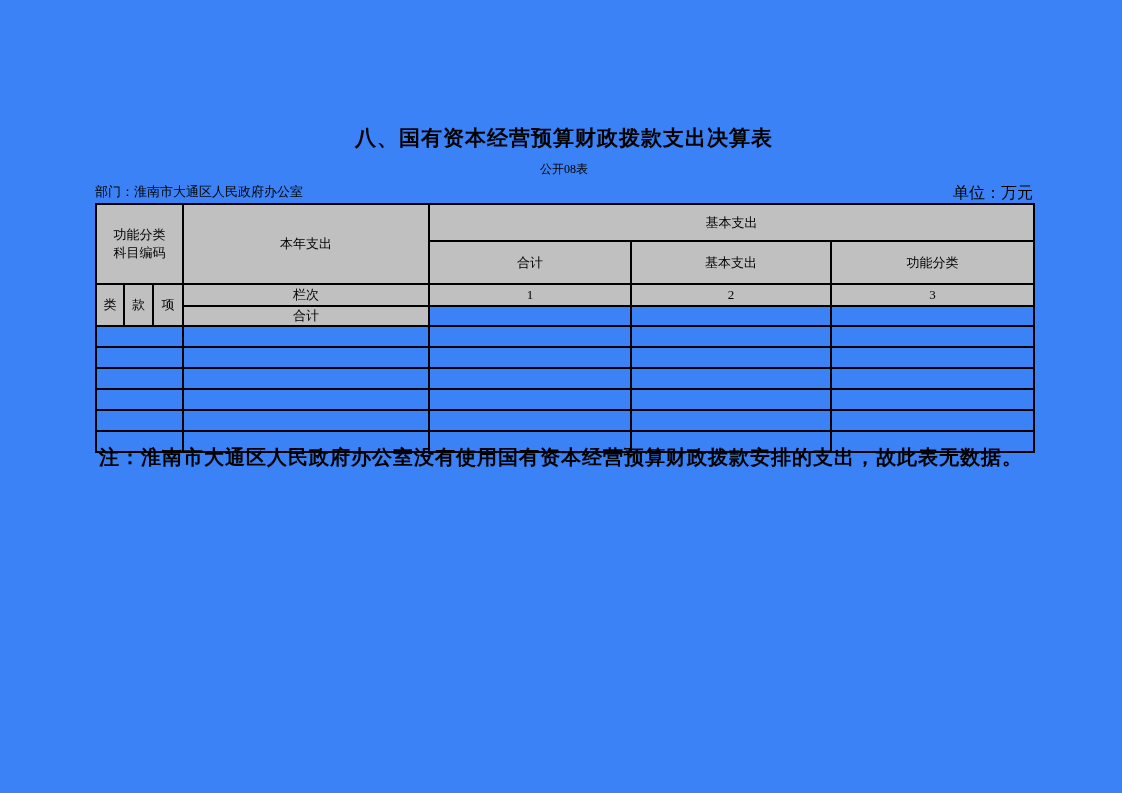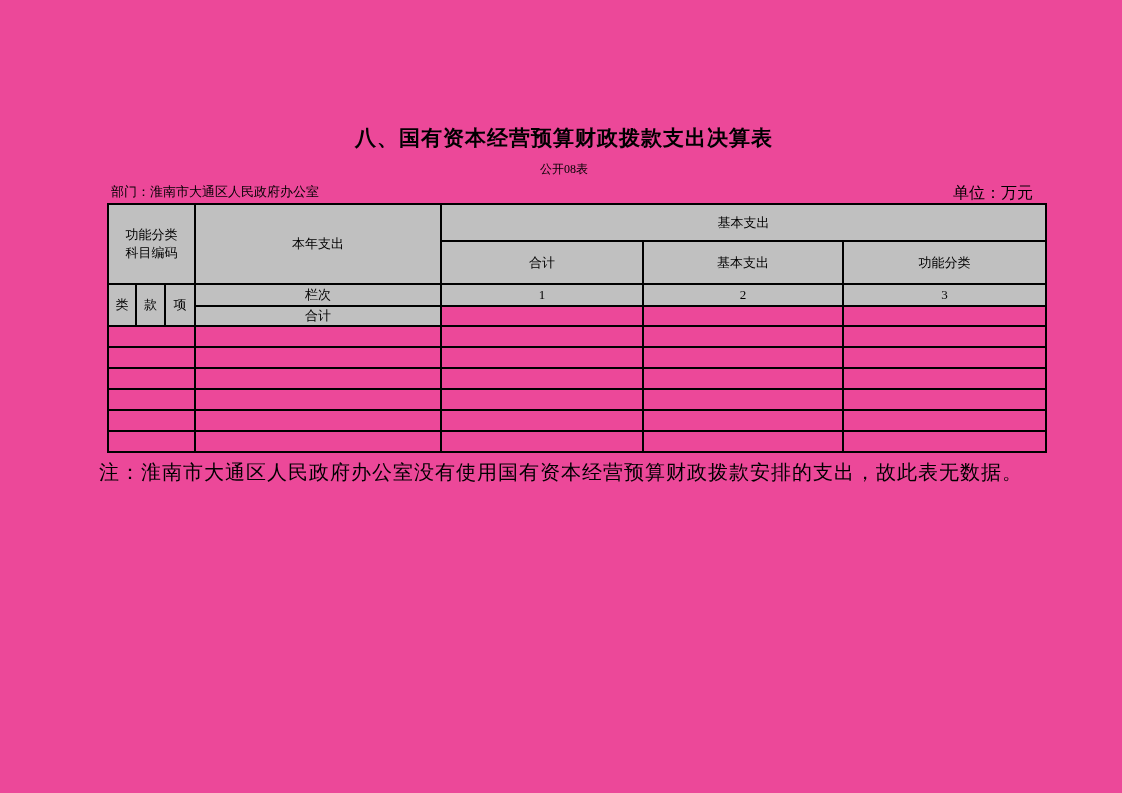--- a/index.html
+++ b/index.html
@@ -6,21 +6,21 @@
     margin: 0;
     padding: 0;
     background: #ffffff;
     color: #000000;
     font-family: "Liberation Serif", serif;
   }
   .sheet {
     position: relative;
     width: 1122px;
     height: 793px;
-    background: #ec4899;
+    background: #3b82f6;
     overflow: hidden;
   }
   .doc-title {
     position: absolute;
     left: 95px;
     top: 124px;
     width: 938px;
     text-align: center;
     font-family: "Liberation Sans", sans-serif;
     font-weight: bold;
@@ -35,31 +35,30 @@
     text-align: center;
     font-size: 12px;
   }
   .meta-line {
     position: absolute;
     left: 95px;
     top: 183px;
     width: 938px;
     font-size: 13px;
   }
-  .meta-line .dept { float: left; margin-left: 16px; }
+  .meta-line .dept { float: left; }
   .meta-line .unit { float: right; font-size: 16px; }
 
   table.fin-table {
     position: absolute;
     left: 95px;
     top: 203px;
     width: 938px;
     border-collapse: collapse;
     table-layout: fixed;
-    margin-left: 12px;
   }
   table.fin-table td {
     border: 2px solid #000000;
     padding: 0;
     text-align: center;
     vertical-align: middle;
     font-size: 13px;
     line-height: 1.35;
     overflow: hidden;
   }
@@ -69,25 +68,26 @@
 
   tr.r-top   { height: 37px; }
   tr.r-sub   { height: 43px; }
   tr.r-lanci { height: 22px; }
   tr.r-total { height: 20px; }
   tr.r-empty { height: 21px; }
 
   .note {
     position: absolute;
     left: 99px;
-    top: 459px;
+    top: 444px;
     width: 940px;
     font-size: 20px;
     letter-spacing: 1px;
     font-family: "Liberation Serif", serif;
+    font-weight: bold;
   }
 </style>
 </head>
 <body>
 
 <div class="sheet">
 
   <div class="doc-title">八、国有资本经营预算财政拨款支出决算表</div>
 
   <div class="code-line">公开08表</div>

